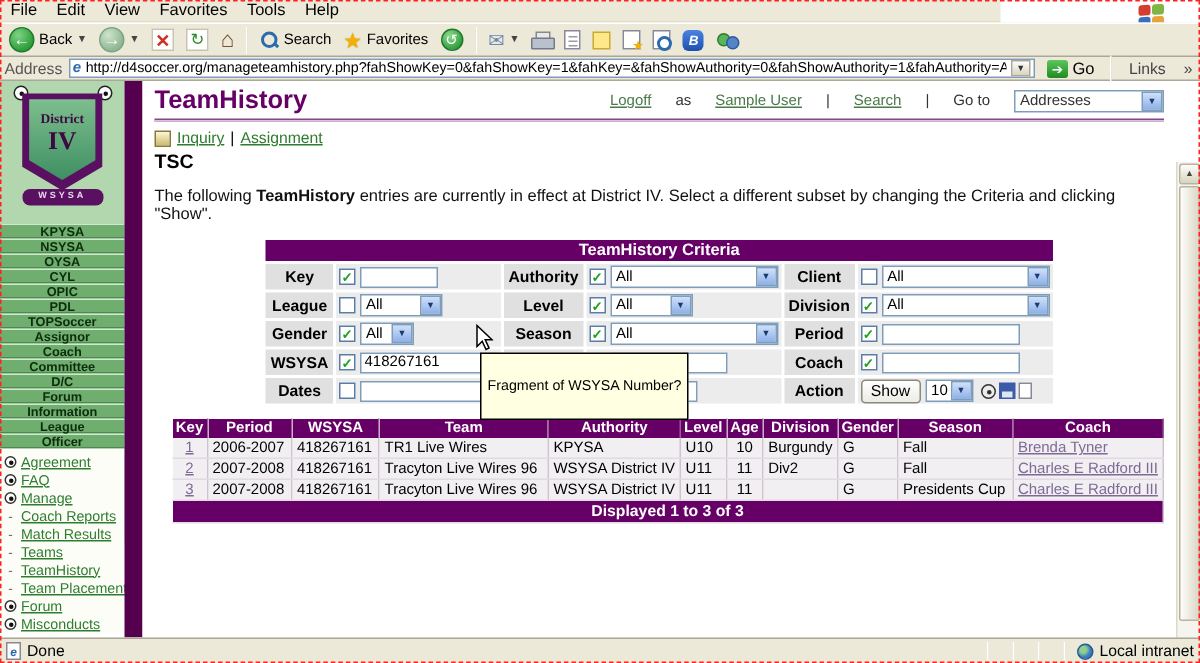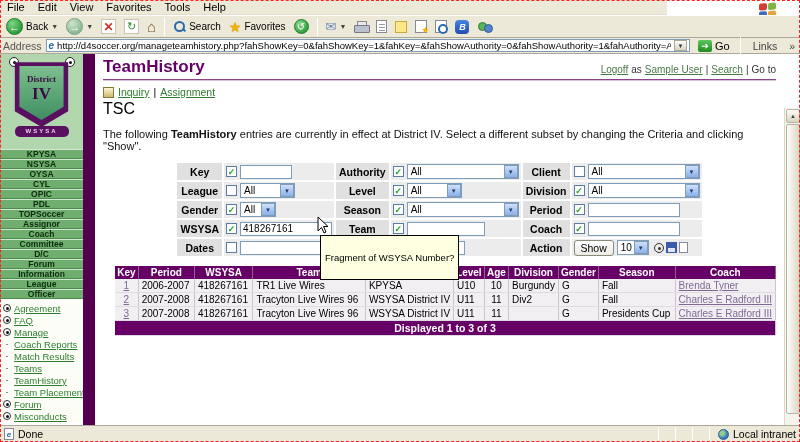--- a/index.html
+++ b/index.html
@@ -90,32 +90,32 @@
   .side-links { background:#fdfdf8; padding:3px 0 0 3px; }
   .side-link { display:flex; align-items:center; gap:3px; height:12px; cursor:pointer; white-space:nowrap; }
   .side-link a { color:#2e7d2e; text-decoration:underline; font-size:9.5px; }
   .sball { width:8px; height:8px; border-radius:50%; background:#fff; border:1px solid #333; position:relative; flex:0 0 auto; }
   .sball::after { content:""; position:absolute; left:2px; top:2px; width:3px; height:3px; background:#111; border-radius:50%; }
   .sdash { width:8px; text-align:center; color:#666; font-size:9px; flex:0 0 auto; }
 
   .main { position:absolute; left:95px; top:0; width:689px; height:371px; background:#fff; padding:3px 8px 0 8px; overflow:hidden; }
   .main-head { display:flex; justify-content:space-between; align-items:flex-end; }
   .page-title { font-size:17px; font-weight:bold; color:#660066; }
-  .head-links { font-size:10px; color:#333; display:flex; align-items:center; gap:3px; padding-bottom:2px; }
+  .head-links { font-size:10px; color:#333; display:flex; align-items:center; gap:16px; padding-bottom:2px; }
   .head-links a { color:#4a7a4a; text-decoration:underline; }
   .fsel { display:inline-flex; align-items:center; border:1px solid #7f9db9; background:#fff; height:15px; font-size:10px; }
   .fsel .txt { flex:1; padding:0 3px; white-space:nowrap; overflow:hidden; }
   .fsel .arr { width:14px; height:13px; background:linear-gradient(#cfe0fa,#8cb0e8); border:1px solid #7f9db9; color:#1a3a6a; font-size:6px; display:flex; align-items:center; justify-content:center; }
   .goto-sel { width:100px; }
 
   .hr-purple { height:2px; background:#884488; border-bottom:1px solid #d8c4d8; margin-top:2px; }
   .inq-row { display:flex; align-items:center; gap:4px; margin-top:5px; font-size:10.5px; }
   .inq-row a { color:#2e7d2e; text-decoration:underline; }
   .inq-icon { width:11px; height:11px; background:linear-gradient(#fdf6d8,#cdb86a); border:1px solid #8a7a3a; }
-  .club { font-weight:normal; font-size:16px; margin-top:2px; }
+  .club { font-weight:bold; font-size:13px; margin-top:2px; }
   .para { font-size:11px; margin-top:10px; color:#111; }
 
   
   .criteria { margin:9px auto 0 auto; border-spacing:2px; width:430px; }
   .criteria .ttl { background:#660066; color:#fff; font-weight:bold; font-size:11px; text-align:center; height:14px; }
   .criteria td { height:17px; font-size:10.5px; }
   .criteria .lbl { background:#e0e0e0; font-weight:bold; text-align:center; padding:0 3px; width:50px; }
   .criteria .ctl { background:#ececec; padding:0 2px; white-space:nowrap; }
   .cb { display:inline-block; width:11px; height:11px; background:#fff; border:1px solid #5a7da5; font-size:9px; font-weight:bold;
     color:#21a121; line-height:10px; text-align:center; vertical-align:middle; margin-right:3px; }
@@ -333,35 +333,42 @@
     <div class="main-head">
       <div class="page-title">TeamHistory</div>
       <div class="head-links">
         <a>Logoff</a>
         <span>as</span>
         <a>Sample User</a>
         <span>|</span>
         <a>Search</a>
         <span>|</span>
         <span>Go to</span>
+        <span class="fsel goto-sel">
+          <span class="txt">Addresses</span>
+          <span class="arr">▼</span>
+        </span>
       </div>
     </div>
     <div class="hr-purple"></div>
     <div class="inq-row">
       <span class="inq-icon"></span>
       <a>Inquiry</a>
       <span>|</span>
       <a>Assignment</a>
     </div>
     <div class="club">TSC</div>
 
     <div class="para"><span>The following </span><b>TeamHistory</b><span> entries are currently in effect at District IV. Select a different subset by changing the Criteria and clicking "Show".</span></div>
 
     <table class="criteria">
       <tbody>
+          <tr>
+            <td class="ttl" colspan="6">TeamHistory Criteria</td>
+          </tr>
       <tr>
         <td class="lbl">Key</td>
         <td class="ctl"><span class="cb">✓</span><input class="tin w55" value="" style=""></td>
         <td class="lbl">Authority</td>
         <td class="ctl"><span class="cb">✓</span><span class="fsel fs110">
                 <span class="txt">All</span>
                 <span class="arr">▼</span>
               </span></td>
         <td class="lbl">Client</td>
         <td class="ctl"><span class="cb"></span><span class="fsel fs110">

